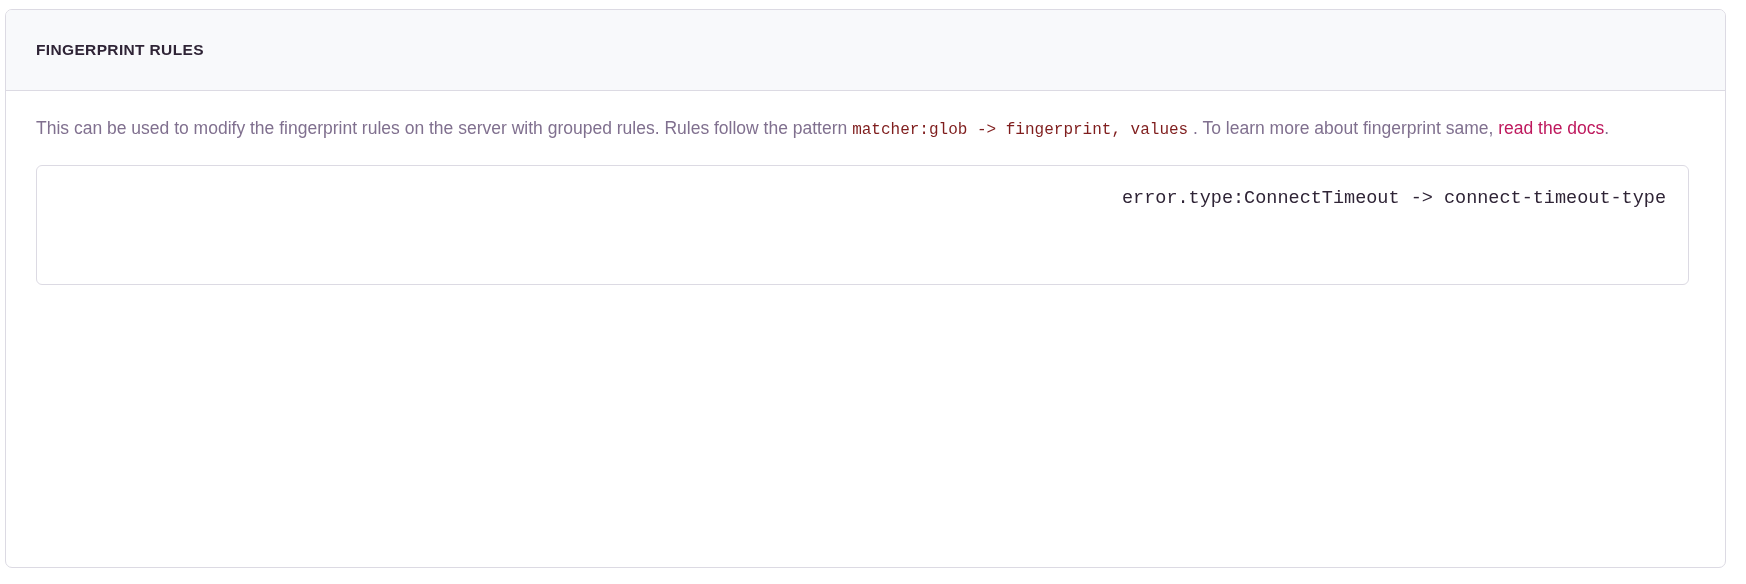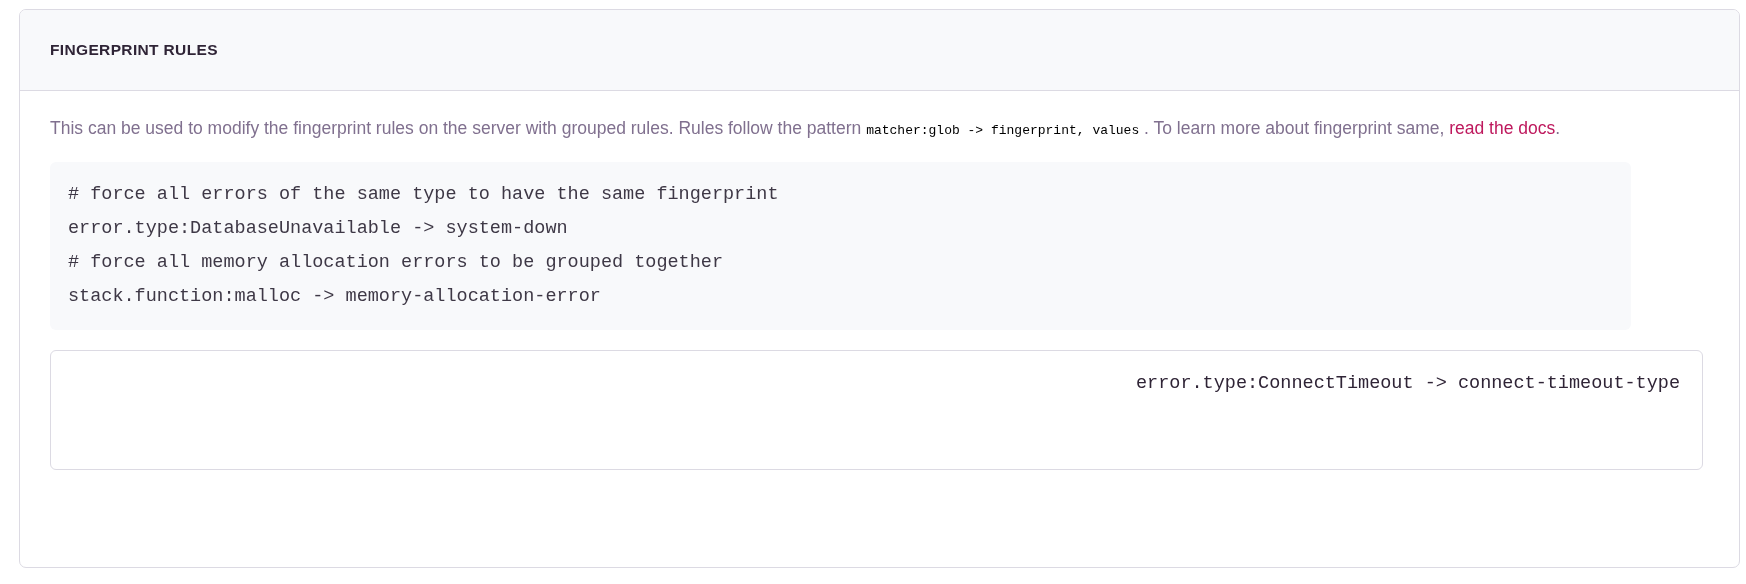--- a/index.html
+++ b/index.html
@@ -18,21 +18,21 @@
   .page {
     position: relative;
     width: 1746px;
     height: 584px;
     background: #ffffff;
   }
 
   
   .panel {
     position: absolute;
-    left: 19px;
+    left: 5px;
     top: 9px;
     width: 1721px;
     height: 559px;
     box-sizing: border-box;
     background: #ffffff;
     border: 1px solid #dcdae3;
     border-radius: 7px;
     overflow: hidden;
   }
 
@@ -62,22 +62,22 @@
   
   .description {
     font-size: 17.5px;
     line-height: 1.72;
     color: #80708f;
     max-width: 1600px;
     margin: 0;
   }
   .description .code-inline {
     font-family: "Liberation Mono", "DejaVu Sans Mono", monospace;
-    font-size: 13px;
-    color: #000000;
+    font-size: 16px;
+    color: #7f1d1d;
     white-space: nowrap;
   }
   .description .doc-link {
     color: #be185d;
     text-decoration: none;
     cursor: pointer;
   }
 
   
   .code-block {
@@ -127,23 +127,19 @@
     <header class="panel-header">
       <h2 class="panel-title">Fingerprint Rules</h2>
     </header>
 
     <div class="panel-body">
 
       <p class="description">
         <span>This can be used to modify the fingerprint rules on the server with grouped rules. Rules follow the pattern </span><span class="code-inline">matcher:glob -&gt; fingerprint, values</span><span> . To learn more about fingerprint same, </span><a class="doc-link">read the docs</a><span>.</span>
       </p>
 
-      <pre class="code-block"># force all errors of the same type to have the same fingerprint
-error.type:DatabaseUnavailable -&gt; system-down
-# force all memory allocation errors to be grouped together
-stack.function:malloc -&gt; memory-allocation-error</pre>
 
       <textarea class="rules-field" spellcheck="false" placeholder="error.type:ConnectTimeout -&gt; connect-timeout-type" style="">error.type:ConnectTimeout -&gt; connect-timeout-type</textarea>
 
     </div>
   </section>
 
 </div>
 
 </body></html>

